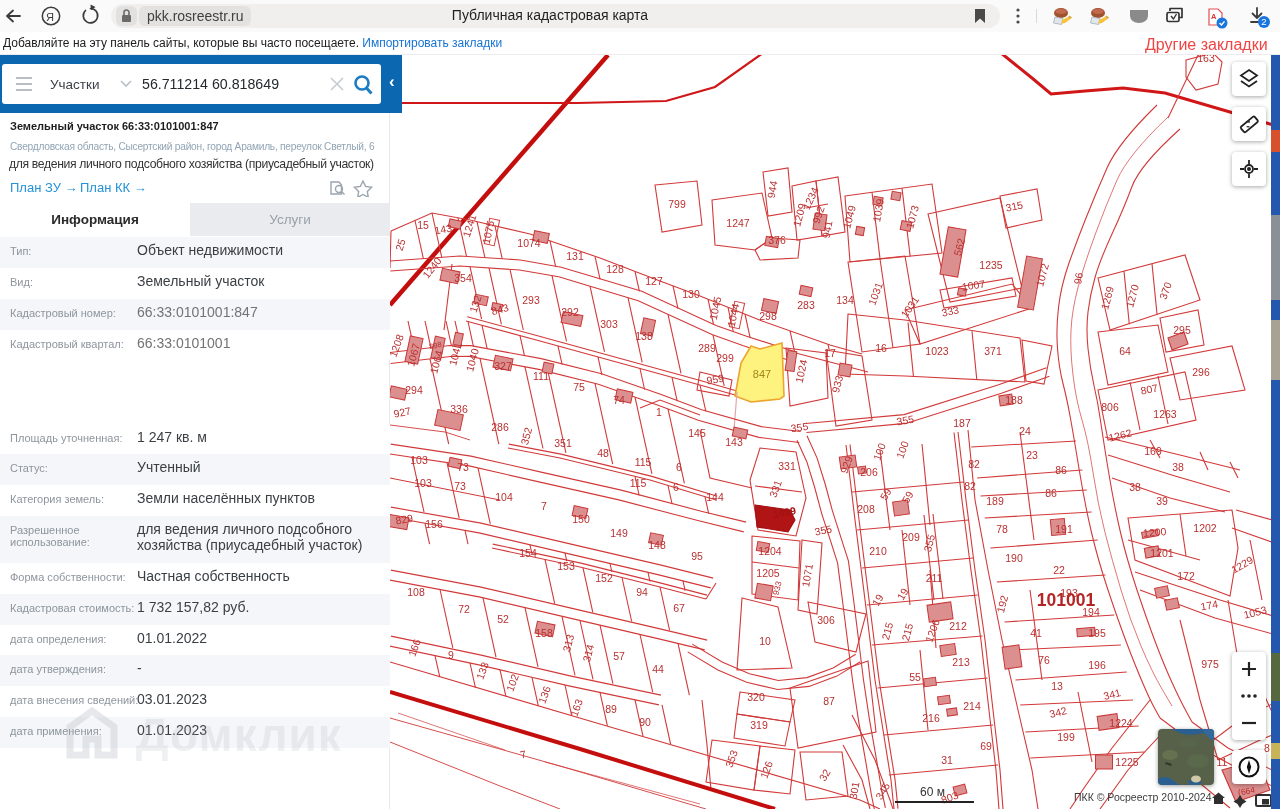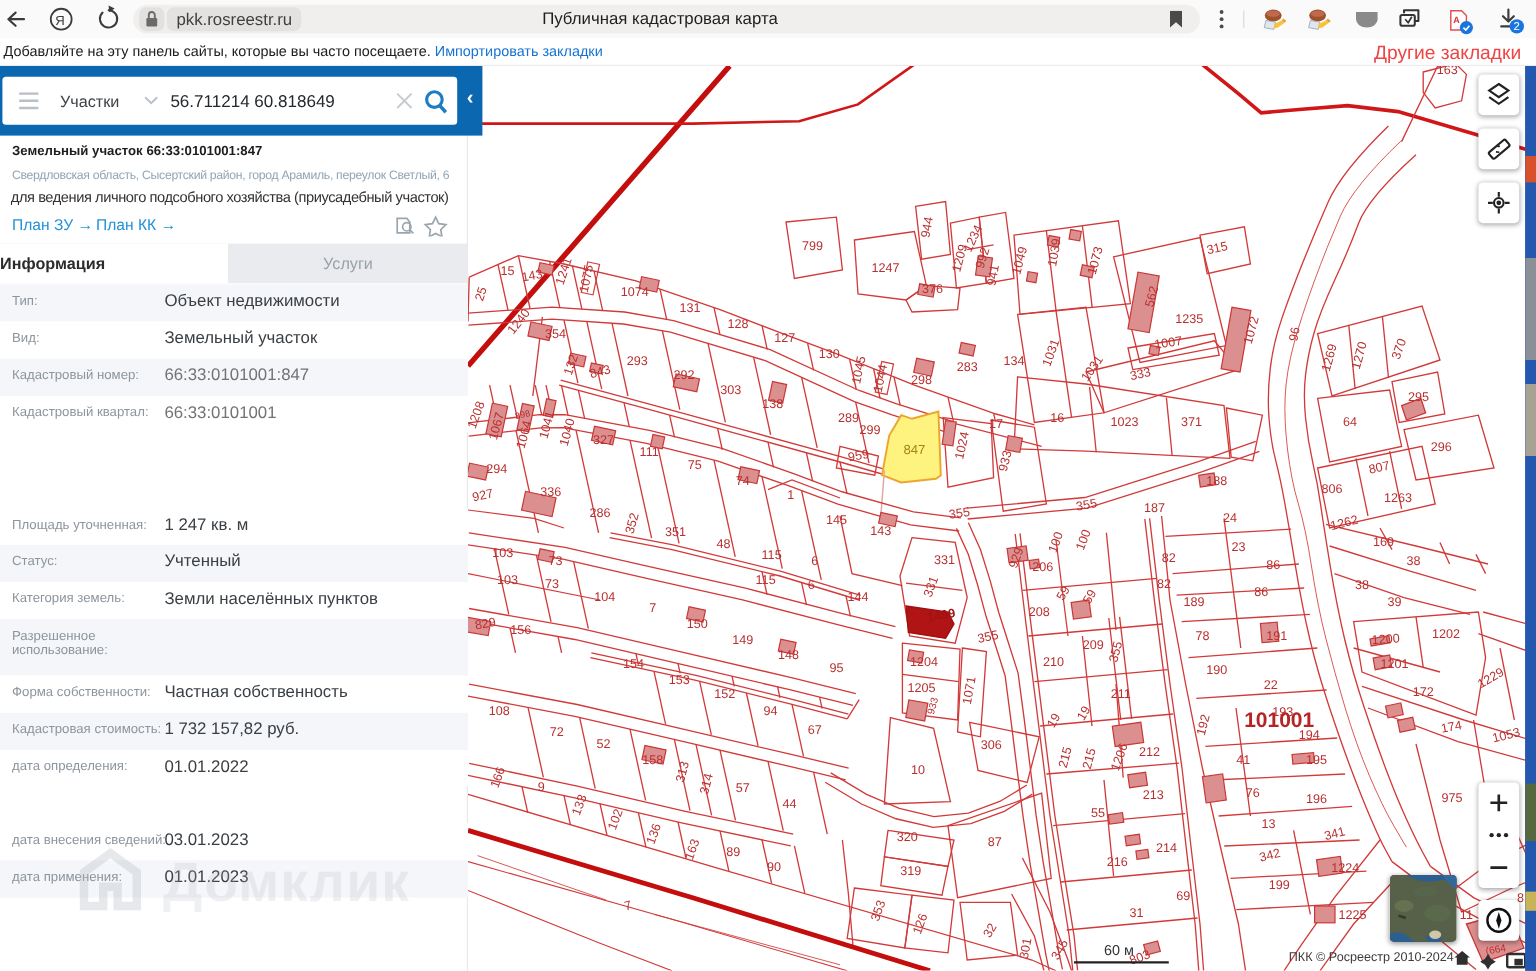--- a/index.html
+++ b/index.html
@@ -15,21 +15,21 @@
 .sidebar{position:absolute;left:0;top:55px;width:390px;height:754px;background:#fff;border-right:1px solid #e8e8e8}
 .bluebar{position:absolute;left:0;top:55px;width:402px;height:58px;background:#0b68b0;z-index:5}
 .searchbox{position:absolute;left:2px;top:9px;width:379px;height:40px;background:#fff;border-radius:3px}
 .collapse{position:absolute;left:389px;top:17px;color:#fff;font-size:17px;font-weight:bold}
 .obj-title{position:absolute;left:10px;top:120px;font-size:11px;font-weight:bold;color:#1d1d1d}
 .obj-addr{position:absolute;left:10px;top:141px;width:378px;white-space:nowrap;overflow:hidden;font-size:10.2px;letter-spacing:-0.25px;color:#92a5b4}
 .obj-use{position:absolute;left:9px;top:157px;width:379px;white-space:nowrap;overflow:hidden;font-size:12.2px;letter-spacing:-0.35px;color:#333}
 .plan{position:absolute;top:180px;font-size:13px;color:#2392d8}
 .tabs{position:absolute;left:0;top:203px;width:390px;height:33px;background:#e9ebee}
 .tab-active{position:absolute;left:0;top:0;width:190px;height:33px;background:#fff;
- font-size:13.5px;font-weight:bold;color:#2b2b2b;text-align:left;line-height:33px}
+ font-size:13.5px;font-weight:bold;color:#2b2b2b;text-align:center;line-height:33px}
 .tab-idle{position:absolute;left:190px;top:0;width:200px;height:33px;font-size:13.5px;color:#98a2ab;text-align:center;line-height:33px}
 .row{position:absolute;left:0;width:390px}
 .rl{position:absolute;left:10px;top:8px;font-size:11px;color:#8d959d}
 .rv{position:absolute;left:137px;top:5px;font-size:14px;color:#3a3f44}
 .rv a{color:#737373;text-decoration:none}
 .wm{position:absolute;left:62px;top:650px;font-size:46px;font-weight:bold;color:rgba(175,180,188,0.20);letter-spacing:1px}
 .map{position:absolute;left:390px;top:55px;width:890px;height:754px;background:#fff;overflow:hidden}
 .mapbtn{position:absolute;width:34px;height:34px;background:#fff;border-radius:4px;box-shadow:0 1px 4px rgba(0,0,0,0.35)}
 .bluestrip{position:absolute;left:1271px;top:55px;width:9px;height:754px;background:#2457ae}
 </style></head><body>
@@ -122,32 +122,37 @@
     <div class="row" style="top:399px;height:31px;background:#f4f6f9">
       <div class="rl">Статус:</div>
       <div class="rv">Учтенный</div>
     </div>
     <div class="row" style="top:430px;height:31px;background:#fff">
       <div class="rl">Категория земель:</div>
       <div class="rv">Земли населённых пунктов</div>
     </div>
     <div class="row" style="top:461px;height:47px;background:#f4f6f9">
       <div class="rl">Разрешенное<br>использование:</div>
+      <div class="rv">для ведения личного подсобного<br>хозяйства (приусадебный участок)</div>
     </div>
     <div class="row" style="top:508px;height:31px;background:#fff">
       <div class="rl">Форма собственности:</div>
       <div class="rv">Частная собственность</div>
     </div>
     <div class="row" style="top:539px;height:31px;background:#f4f6f9">
       <div class="rl">Кадастровая стоимость:</div>
       <div class="rv">1 732 157,82 руб.</div>
     </div>
     <div class="row" style="top:570px;height:30px;background:#fff">
       <div class="rl">дата определения:</div>
       <div class="rv">01.01.2022</div>
+    </div>
+    <div class="row" style="top:600px;height:31px;background:#f4f6f9">
+      <div class="rl">дата утверждения:</div>
+      <div class="rv">-</div>
     </div>
     <div class="row" style="top:631px;height:31px;background:#fff">
       <div class="rl">дата внесения сведений:</div>
       <div class="rv">03.01.2023</div>
     </div>
     <div class="row" style="top:662px;height:31px;background:#f4f6f9">
       <div class="rl">дата применения:</div>
       <div class="rv">01.01.2023</div>
     </div>
 <div class="wm"><svg width="60" height="56" viewBox="0 0 60 56" style="vertical-align:-10px">

